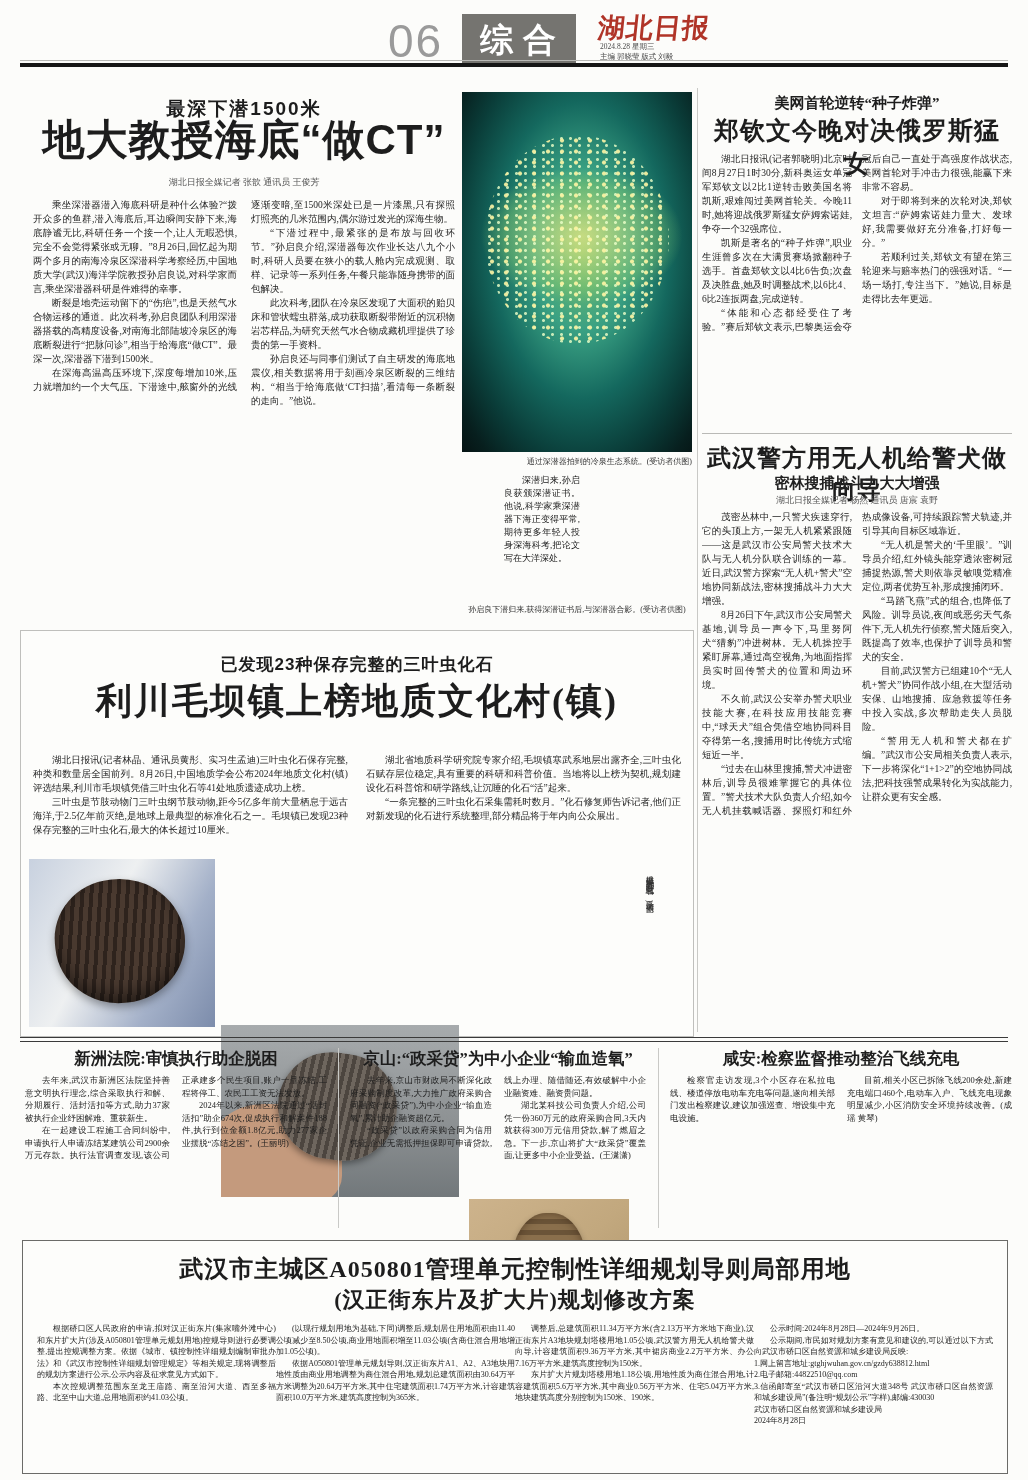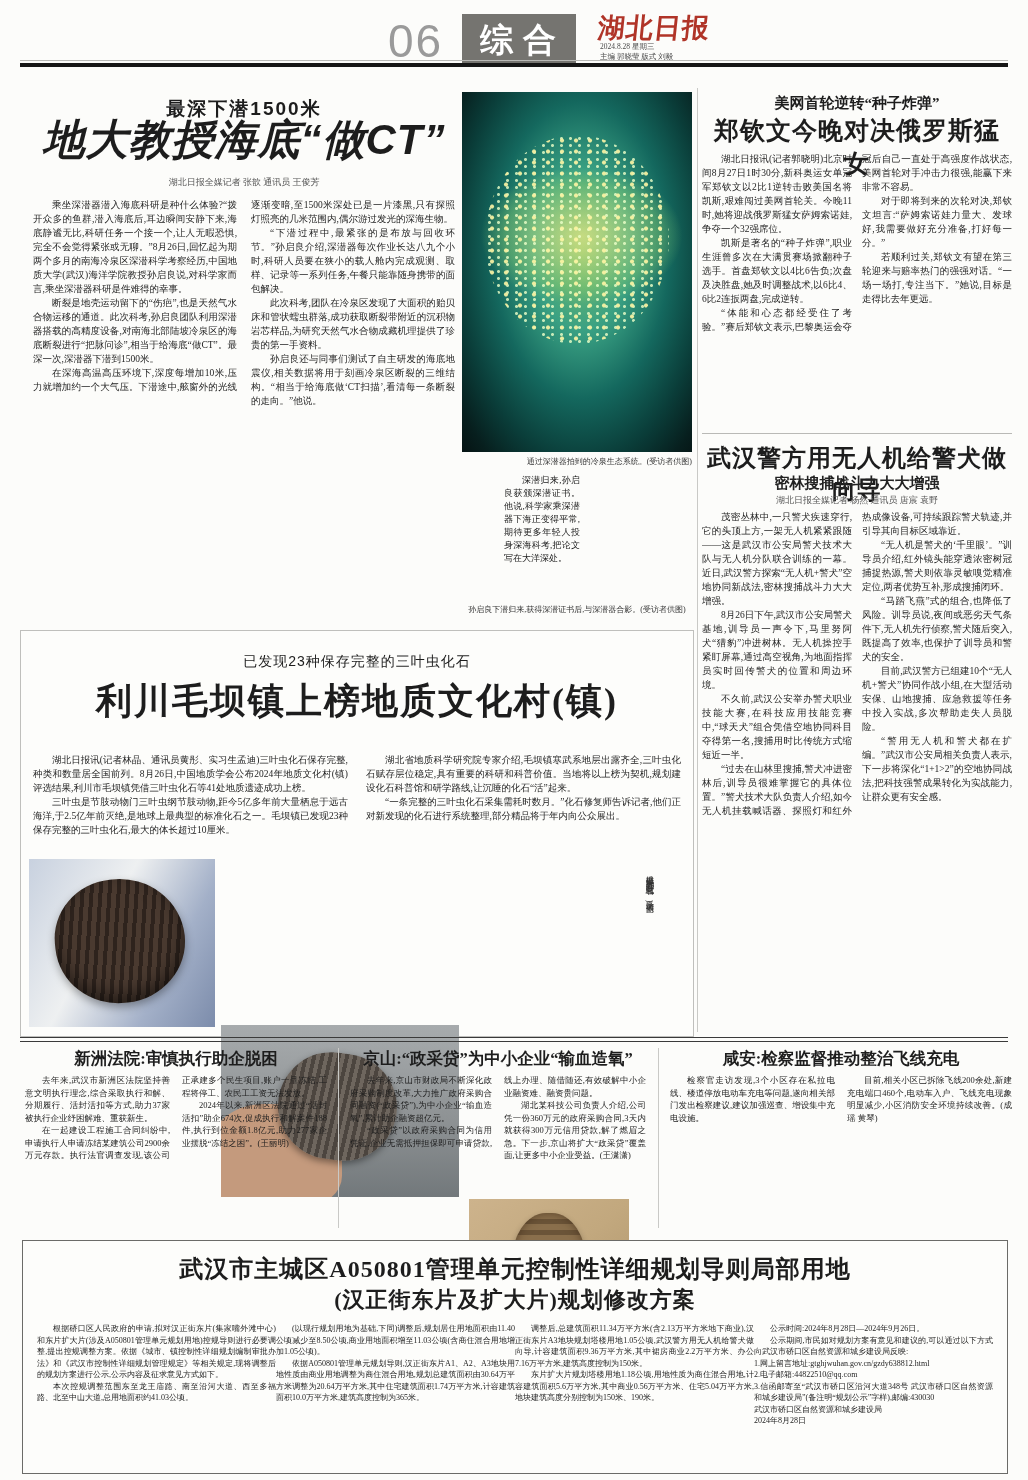--- a/index.html
+++ b/index.html
@@ -25,21 +25,21 @@
             transform:skewX(-6deg);letter-spacing:1px;}
   .dateline{font-size:7.5px;color:#4a4a4a;line-height:10px;}
   
   .a1-kicker{font-weight:bold;font-size:19px;letter-spacing:2px;}
   .a1-head{font-weight:bold;font-size:42px;letter-spacing:1px;line-height:1.05;}
   .a2-kicker{font-weight:bold;font-size:15px;}
   .a2-head{font-weight:bold;font-size:25px;letter-spacing:1px;}
   .a3-head{font-weight:bold;font-size:24px;letter-spacing:1px;}
   .a3-sub{font-weight:bold;font-size:15px;color:#222;}
   .feat-box{border:1px solid #bfbfbc;background:#fdfdfb;}
-  .feat-kicker{font-weight:normal;font-size:14px;letter-spacing:1px;}
+  .feat-kicker{font-weight:bold;font-size:17px;letter-spacing:1px;}
   .feat-head{font-weight:bold;font-size:36px;letter-spacing:2px;}
   .brief-head{font-weight:bold;font-size:16.5px;}
   .notice-box{border:1px solid #6b6b68;background:#fdfdfb;}
   .notice-h1{font-weight:bold;font-size:24px;letter-spacing:1px;}
   .notice-h2{font-weight:bold;font-size:22px;letter-spacing:1px;}
   .notice-cols{display:flex;}
   .notice-col{flex:1;}
   .notice-col p{margin:0;text-indent:2em;text-align:justify;font-size:8px;line-height:11.5px;}
   .notice-col p.noindent{text-indent:0;}
   .sig{text-align:right;text-indent:0 !important;}
@@ -83,21 +83,21 @@
 
   <div class="abs pageno" style="left:388px;top:14px;">06</div>
   <div class="abs section-box" style="left:462px;top:14px;">综合</div>
   <div class="abs masthead" style="left:598px;top:10px;">湖北日报</div>
   <div class="abs dateline" style="left:600px;top:42px;">2024.8.28 星期三</div>
   <div class="abs dateline" style="left:600px;top:52px;">主编 郭晓莹 版式 刘毅</div>
   <div class="abs hrule" style="left:20px;top:60px;width:988px;"></div>
   <div class="abs" style="left:20px;top:63px;width:988px;height:4px;background:#161616;"></div>
 
   <div class="abs ctr a1-kicker sans" style="left:33px;top:96px;width:422px;">最深下潜1500米</div>
-  <div class="abs ctr a1-head sans" style="left:20px;top:118px;width:448px;font-style:italic;">地大教授海底“做CT”</div>
+  <div class="abs ctr a1-head sans" style="left:20px;top:118px;width:448px;">地大教授海底“做CT”</div>
   <div class="abs ctr byline" style="left:33px;top:176px;width:422px;">湖北日报全媒记者 张歆 通讯员 王俊芳</div>
 
   <div class="abs jtxt body-s cols2" style="left:33px;top:198px;width:422px;height:428px;overflow:hidden;">
     <p>乘坐深潜器潜入海底科研是种什么体验?“拨开众多的鱼群,潜入海底后,耳边瞬间安静下来,海底静谧无比,科研任务一个接一个,让人无暇恐惧,完全不会觉得紧张或无聊。”8月26日,回忆起为期两个多月的南海冷泉区深潜科学考察经历,中国地质大学(武汉)海洋学院教授孙启良说,对科学家而言,乘坐深潜器科研是件难得的幸事。</p>
     <p>断裂是地壳运动留下的“伤疤”,也是天然气水合物运移的通道。此次科考,孙启良团队利用深潜器搭载的高精度设备,对南海北部陆坡冷泉区的海底断裂进行“把脉问诊”,相当于给海底“做CT”。最深一次,深潜器下潜到1500米。</p>
     <p>在深海高温高压环境下,深度每增加10米,压力就增加约一个大气压。下潜途中,舷窗外的光线逐渐变暗,至1500米深处已是一片漆黑,只有探照灯照亮的几米范围内,偶尔游过发光的深海生物。</p>
     <p>“下潜过程中,最紧张的是布放与回收环节。”孙启良介绍,深潜器每次作业长达八九个小时,科研人员要在狭小的载人舱内完成观测、取样、记录等一系列任务,午餐只能靠随身携带的面包解决。</p>
     <p>此次科考,团队在冷泉区发现了大面积的贻贝床和管状蠕虫群落,成功获取断裂带附近的沉积物岩芯样品,为研究天然气水合物成藏机理提供了珍贵的第一手资料。</p>
     <p>孙启良还与同事们测试了自主研发的海底地震仪,相关数据将用于刻画冷泉区断裂的三维结构。“相当于给海底做‘CT扫描’,看清每一条断裂的走向。”他说。</p>
   </div>

